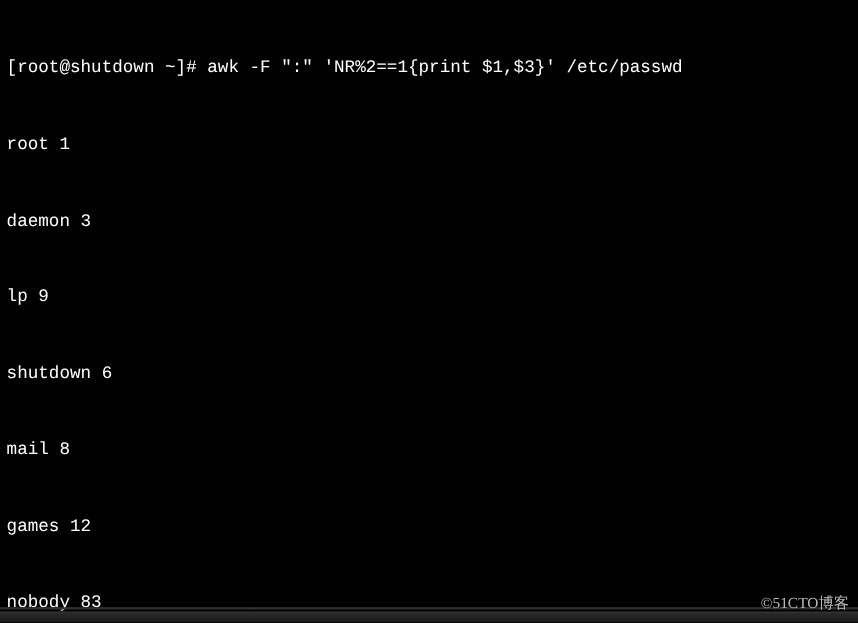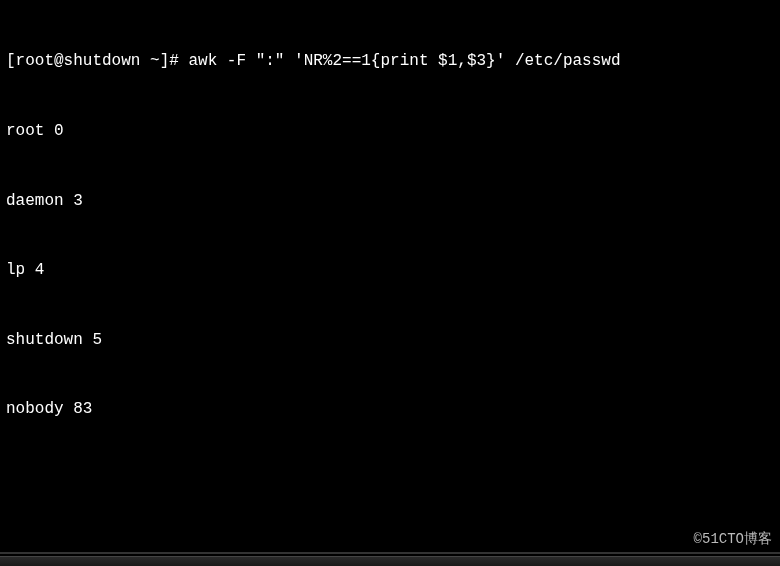--- a/index.html
+++ b/index.html
@@ -20,25 +20,25 @@
     .terminal {
       padding: 4px 6px;
       line-height: 1.45;
       white-space: pre;
     }
     .line {
       display: block;
     }
     .watermark {
       position: absolute;
-      bottom: 18px;
+      bottom: 8px;
       right: 8px;
       color: #bbb;
       font-size: 14px;
-      font-family: Liberation Mono, monospace;
+      font-family: Liberation Serif, serif;
     }
     .bottom-bar {
       position: absolute;
       bottom: 0;
       left: 0;
       right: 0;
       height: 10px;
       background: linear-gradient(#2a2a2a, #1a1a1a);
       border-top: 1px solid #444;
     }
@@ -49,24 +49,26 @@
       right: 0;
       height: 2px;
       background: #333;
     }
   </style>
 </head>
 <body>
 
 <div class="terminal">
   <span class="line"><span>[root@shutdown ~]#</span> <span>awk -F ":" 'NR%2==1{print $1,$3}' /etc/passwd</span></span>
-  <span class="line">root 0</span>
+  <span class="line">root 1</span>
   <span class="line">daemon 3</span>
-  <span class="line">lp 4</span>
-  <span class="line">shutdown 5</span>
+  <span class="line">lp 9</span>
+  <span class="line">shutdown 6</span>
+  <span class="line">mail 8</span>
+  <span class="line">games 12</span>
   <span class="line">nobody 83</span>
   
   
   
   
   
   
   
   
   

